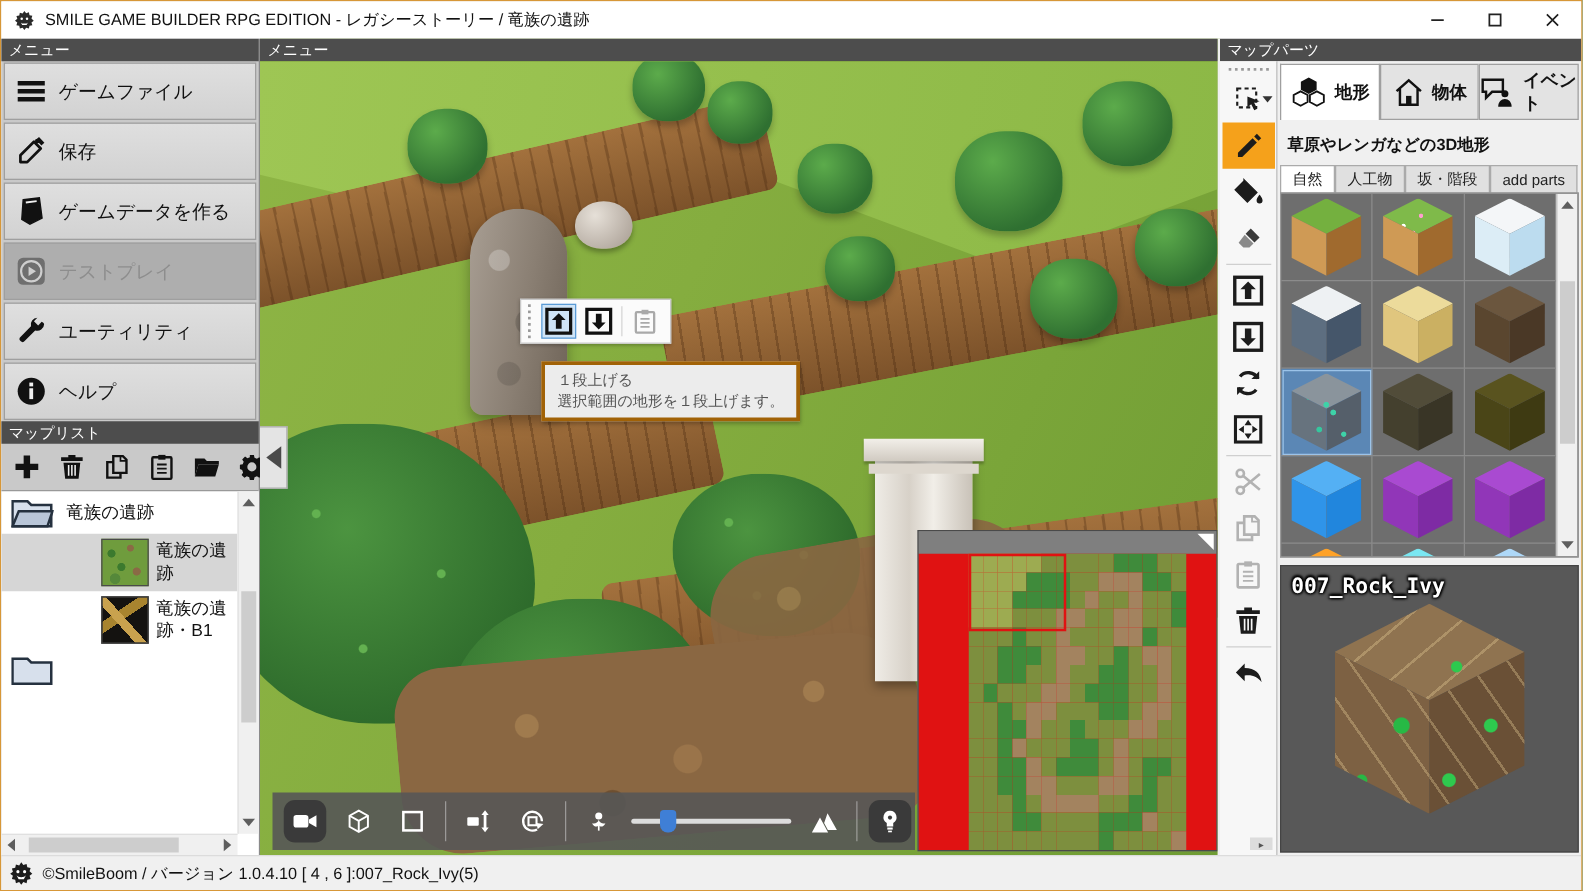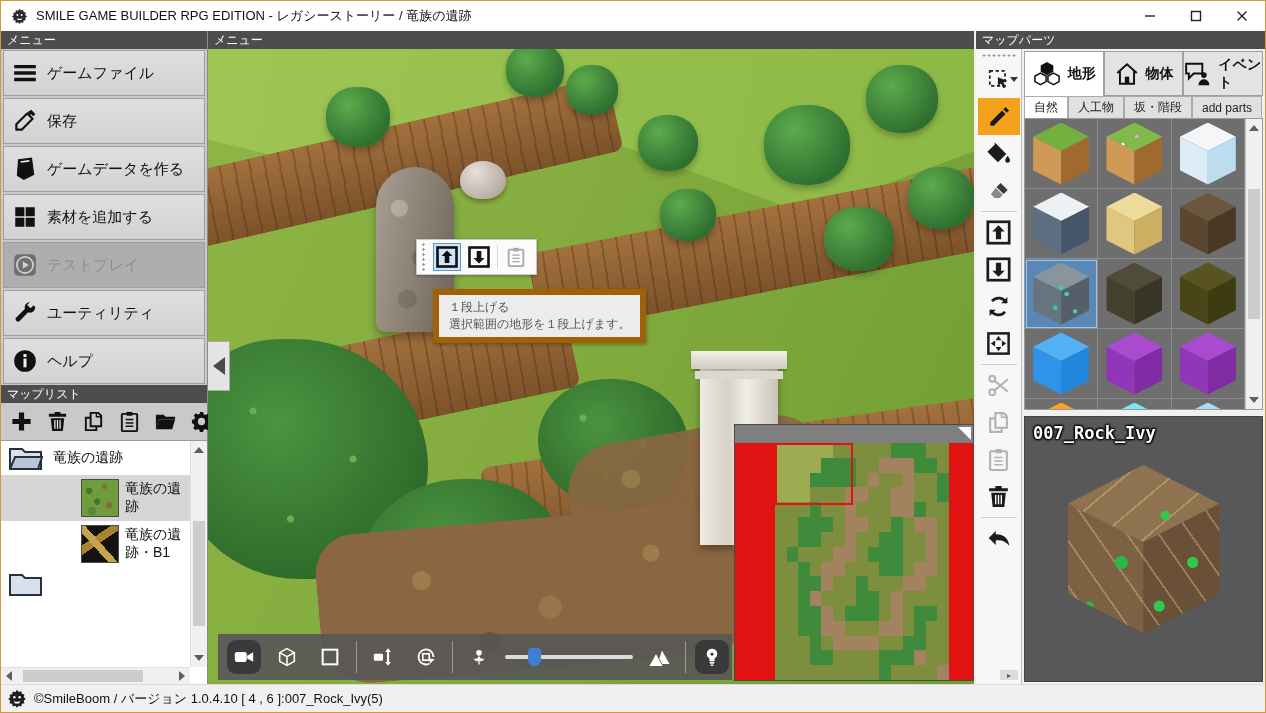--- a/index.html
+++ b/index.html
@@ -75,21 +75,21 @@
 
   .collapse-tab{position:absolute;left:0;top:292px;width:22px;height:50px;background:#e4e4e4;border:1px solid #aaa;border-left:none;display:flex;align-items:center;justify-content:center}
   .tri-left{width:0;height:0;border-top:9px solid transparent;border-bottom:9px solid transparent;border-right:12px solid #4a4a4a}
 
   .float-bar{position:absolute;left:208px;top:190px;height:36px;background:#fbfbfb;border:1px solid #c8c8c8;display:flex;align-items:center;gap:4px;padding:2px 6px 2px 4px;box-shadow:0 1px 3px rgba(0,0,0,.3)}
   .fb-grip{width:5px;align-self:stretch;margin-right:3px;background-image:radial-gradient(circle,#9a9a9a 1px,transparent 1.3px);background-size:5px 5px}
   .fb-btn{width:28px;height:28px;display:flex;align-items:center;justify-content:center;color:#111}
   .fb-btn.hot{background:#cfe4f7;border:1px solid #5b9bd5}
   .fb-btn.disabled{color:#a9a9a9}
   .fb-sep{width:1px;height:24px;background:#d5d5d5}
-  .tooltip{position:absolute;left:225px;top:240px;background:#ececec;border:6px solid #a16207;padding:4px 10px;font-size:12px;line-height:17px;color:#555;box-shadow:1px 2px 3px rgba(0,0,0,.25)}
+  .tooltip{position:absolute;left:225px;top:240px;background:#ececec;border:3px solid #a16207;padding:4px 10px;font-size:12px;line-height:17px;color:#555;box-shadow:1px 2px 3px rgba(0,0,0,.25)}
 
   .view-toolbar{position:absolute;left:10px;bottom:4px;width:514px;height:46px;background:rgba(86,86,86,.9);display:flex;align-items:center;gap:9px;padding:0 9px;color:#fff}
   .vt-btn{width:34px;height:34px;flex:none;display:flex;align-items:center;justify-content:center;color:#fff}
   .vt-btn.dark{background:#3a3a3a;border-radius:9px}
   .vt-btn.lit{background:#bdbdbd;border-radius:4px;color:#f2f2f2}
   .vt-sep{width:1px;height:32px;background:#cfcfcf;opacity:.55;flex:none}
   .vt-slider{width:128px;height:4px;background:#dcdcdc;border-radius:2px;position:relative;flex:none}
   .vt-handle{position:absolute;top:-7px;width:13px;height:18px;background:#3f7fd6;border-radius:3px 3px 6px 6px}
 
   .minimap{position:absolute;right:0;bottom:3px;width:240px;height:257px;border:1px solid #4a4a4a;display:flex;flex-direction:column;background:#7f7f7f}
@@ -205,28 +205,20 @@
         <span>保存</span>
       </div>
       <div class="menu-btn">
         <span>
             <svg width="26" height="26" viewBox="0 0 24 24" fill="currentColor">
               <path d="M6 3.5l12-1.5 2 15-9 4.5L5 18z" stroke="currentColor" stroke-width="1"></path>
               <path d="M8 5.5l8-1" stroke="#f0f0f0" stroke-width="1.4" fill="none"></path>
             </svg>
           </span>
         <span>ゲームデータを作る</span>
-      </div>
-      <div class="menu-btn">
-        <span>
-            <svg width="26" height="26" viewBox="0 0 24 24" fill="currentColor">
-              <path d="M3 3h8.4v8.4H3zM12.6 3H21v8.4h-8.4zM3 12.6h8.4V21H3zM12.6 12.6H21V21h-8.4z"></path>
-            </svg>
-          </span>
-        <span>素材を追加する</span>
       </div>
       <div class="menu-btn disabled">
         <span>
             <svg width="26" height="26" viewBox="0 0 24 24">
               <rect x="2" y="2" width="20" height="20" rx="4" fill="#6f6f6f"></rect>
               <circle cx="12" cy="12" r="7.5" fill="none" stroke="#cfcfcf" stroke-width="1.6"></circle>
               <path d="M10 8.5l5.5 3.5L10 15.5z" fill="#cfcfcf"></path>
             </svg>
           </span>
         <span>テストプレイ</span>
@@ -869,20 +861,21 @@
                   <svg width="28" height="26" viewBox="0 0 26 24" fill="none" stroke="#111" stroke-width="1.8">
                     <path d="M2 2.5h15v9h-8l-4.5 4.5v-4.5H2z"></path>
                     <circle cx="18.5" cy="13" r="2.6" fill="#111" stroke="none"></circle>
                     <path d="M13.5 22.5c0-3.4 2.3-5.6 5-5.6s5 2.2 5 5.6z" fill="#111" stroke="none"></path>
                   </svg>
                 </span>
               <span>イベント</span>
             </div>
           </div>
 
+          <div class="desc">草原やレンガなどの3D地形</div>
 
           <div class="subtabs">
             <div class="subtab active">
                 <span>自然</span>
               </div>
             <div class="subtab">
                 <span>人工物</span>
               </div>
             <div class="subtab">
                 <span>坂・階段</span>

